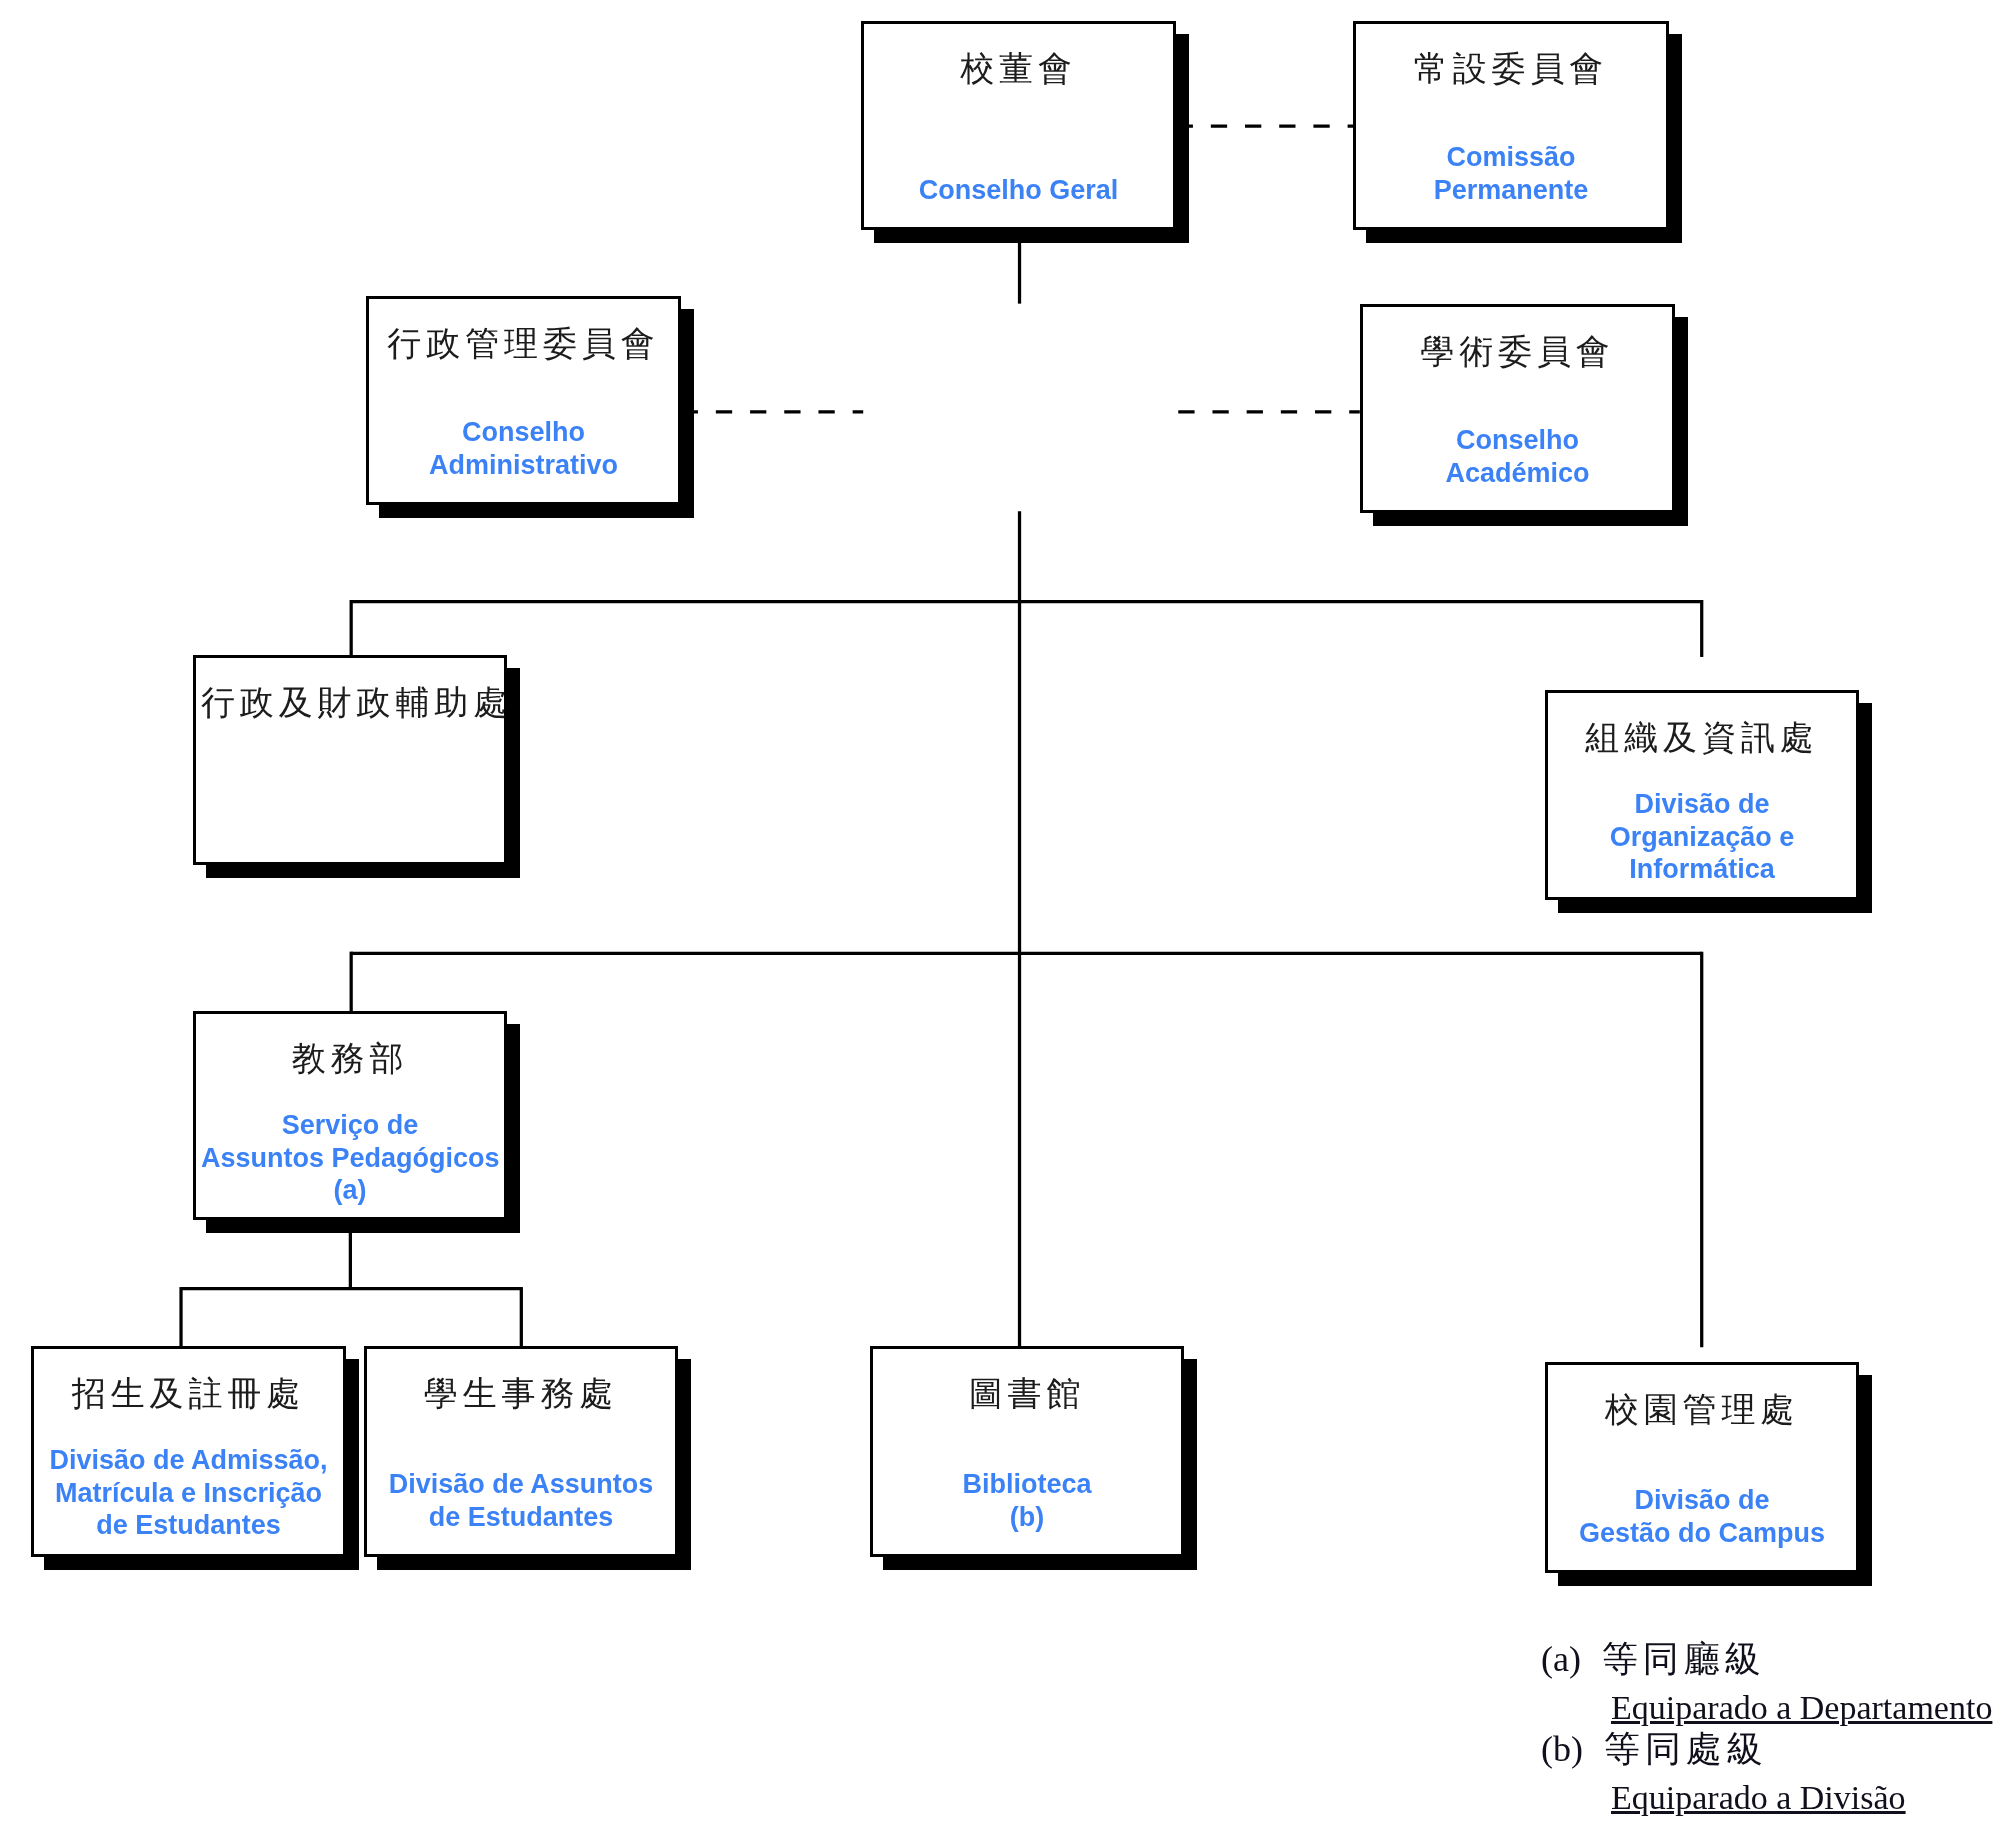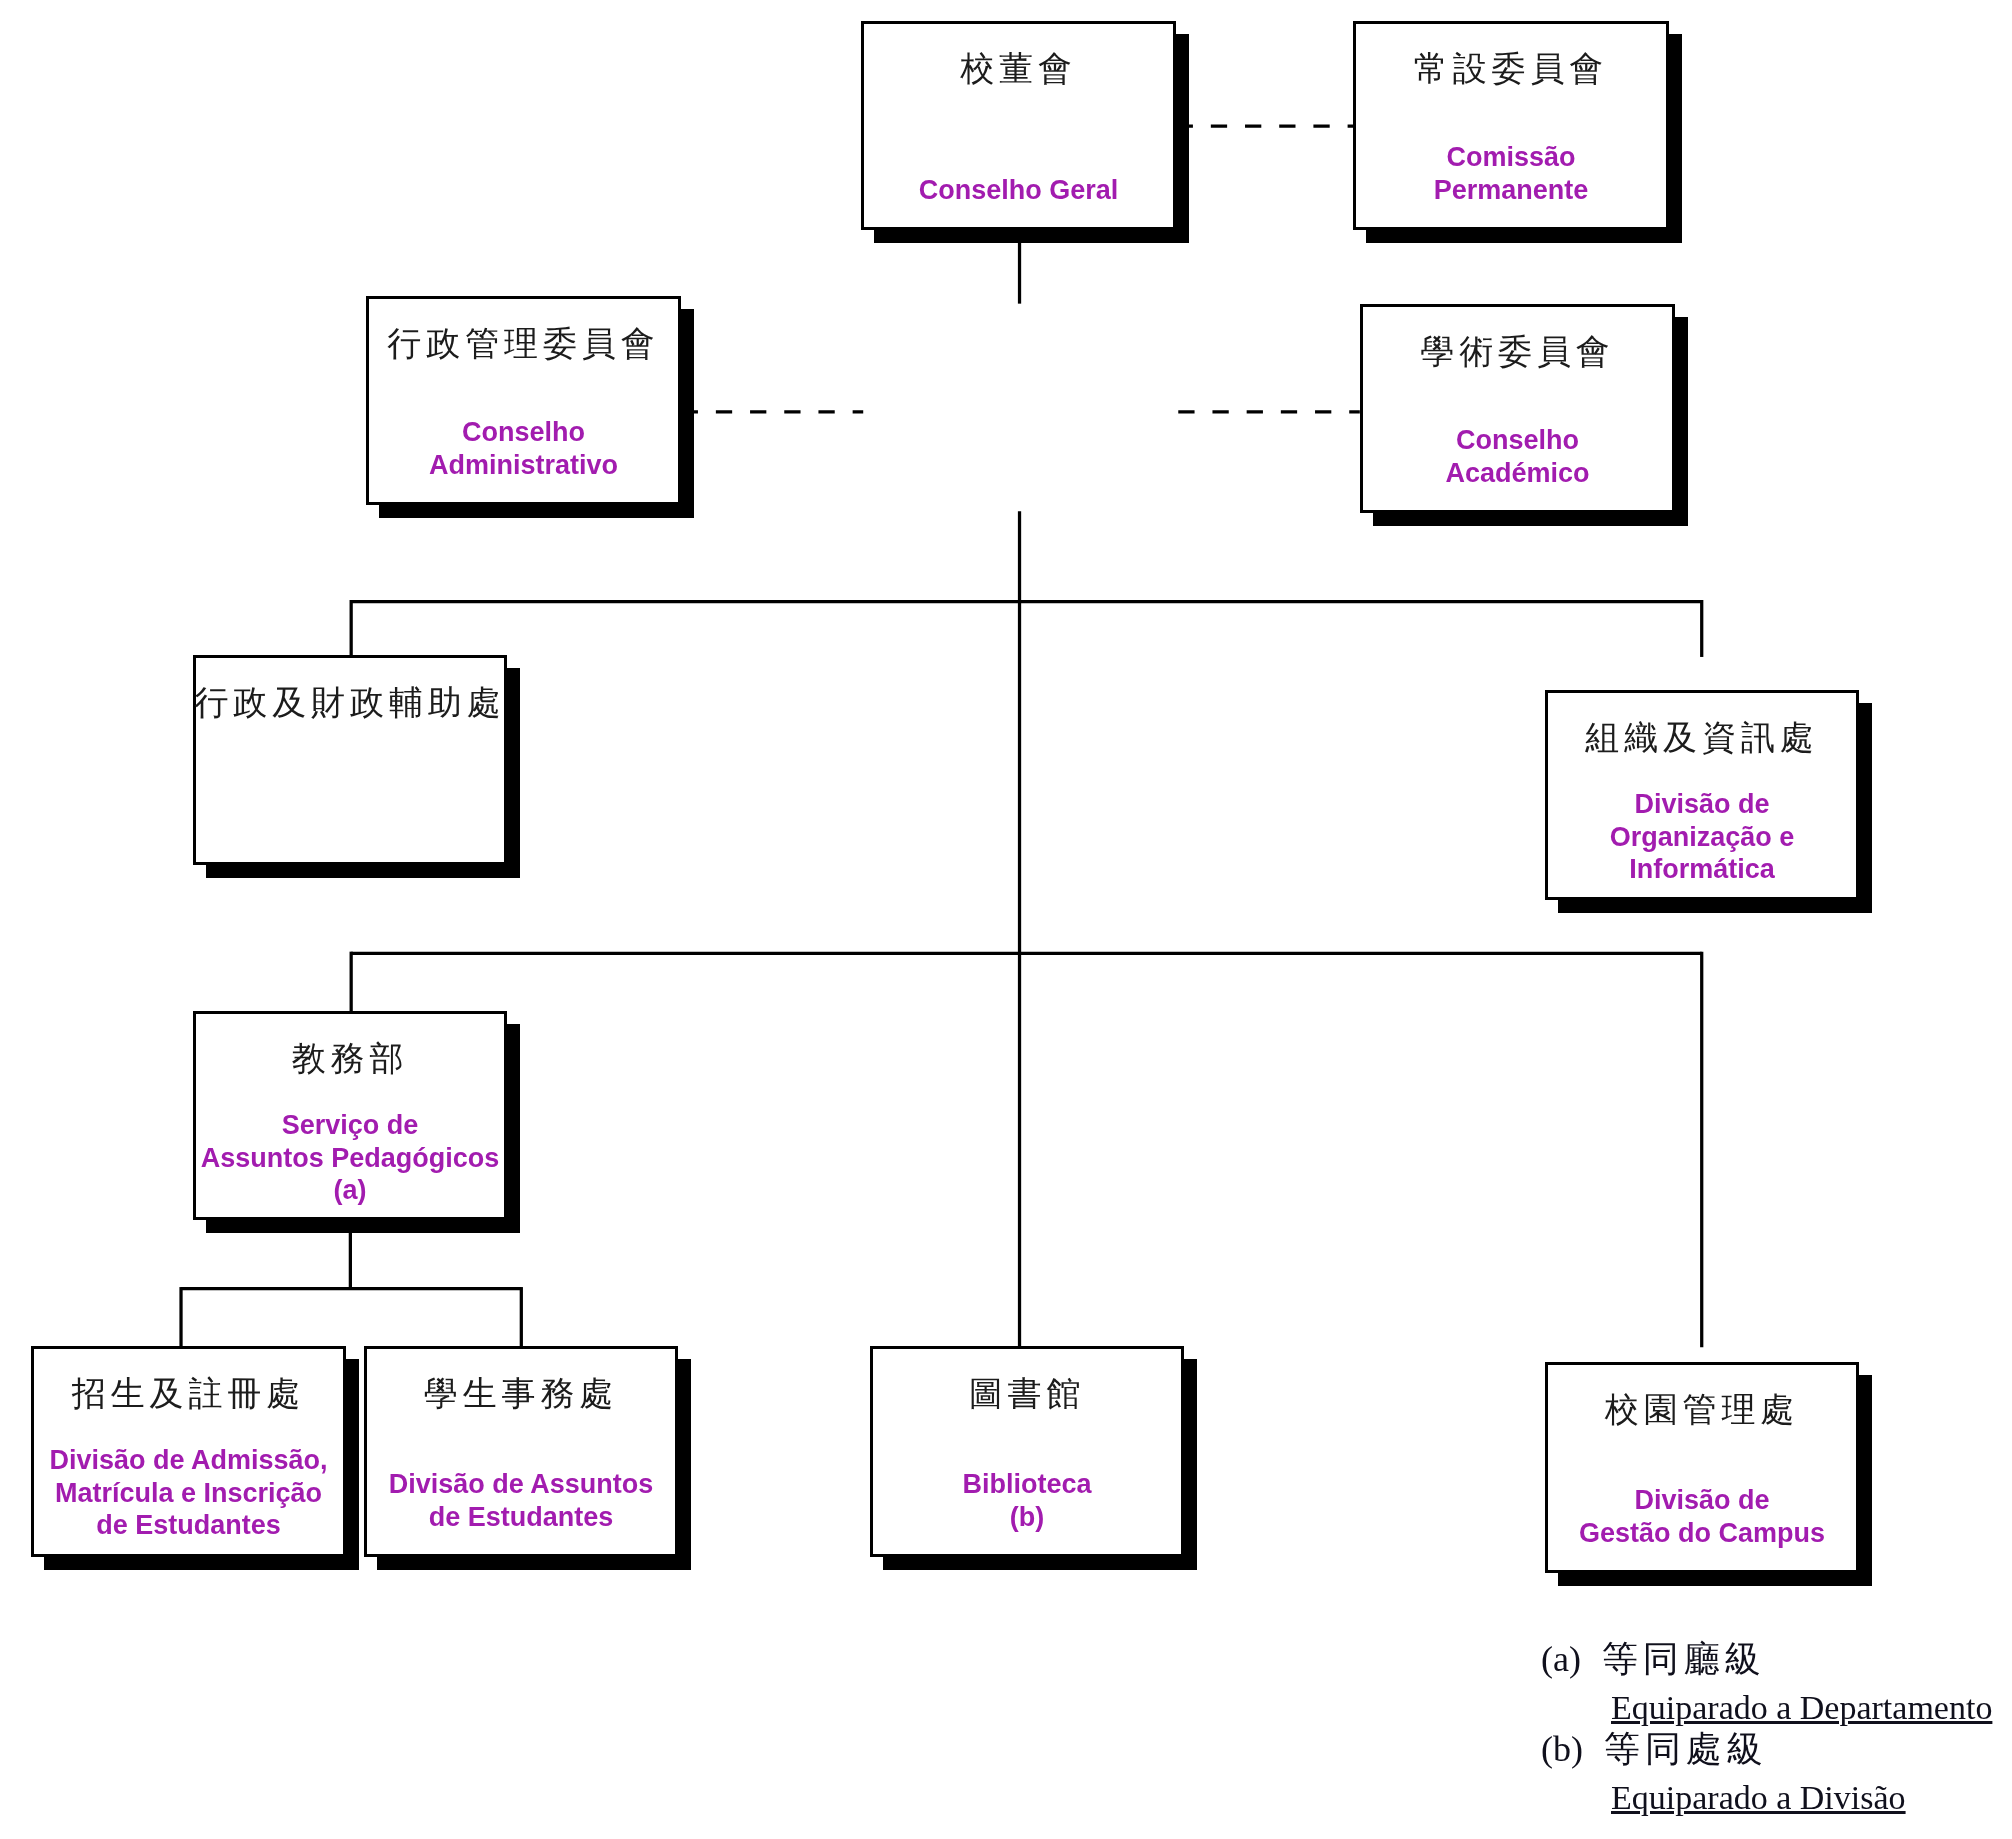--- a/index.html
+++ b/index.html
@@ -25,37 +25,36 @@
   }
   .box{
     position:absolute;
     z-index:2;
     box-sizing:border-box;
     background:#ffffff;
     border:3.3px solid #000000;
     box-shadow:13px 13px 0 0 #000000;
     display:flex;
     flex-direction:column;
-    align-items:center;
     justify-content:space-between;
     padding:26px 4.9px 21px 4.9px;
     gap:32px;
   }
   .box .zh{
     font-size:34px;
     letter-spacing:4.9px;
     color:#1c1c1c;
     white-space:pre;
     text-align:center;
     line-height:1.1;
   }
   .box .pt{
     font-size:27px;
     font-weight:bold;
-    color:#a21caf;
+    color:#3b82f6;
     white-space:pre;
     text-align:center;
     line-height:1.2;
   }
   
   #b-geral        {left:861px; top:21px;   width:315px; height:209px;}
   #b-permanente   {left:1353px; top:21px;   width:316px; height:209px;}
   #b-admin        {left:366px;  top:296px;  width:315px; height:209px;}
   #b-reitor       {left:863px; top:302px;  width:315px; height:209px;}
   #b-academico    {left:1360px; top:304px;  width:315px; height:209px;}

